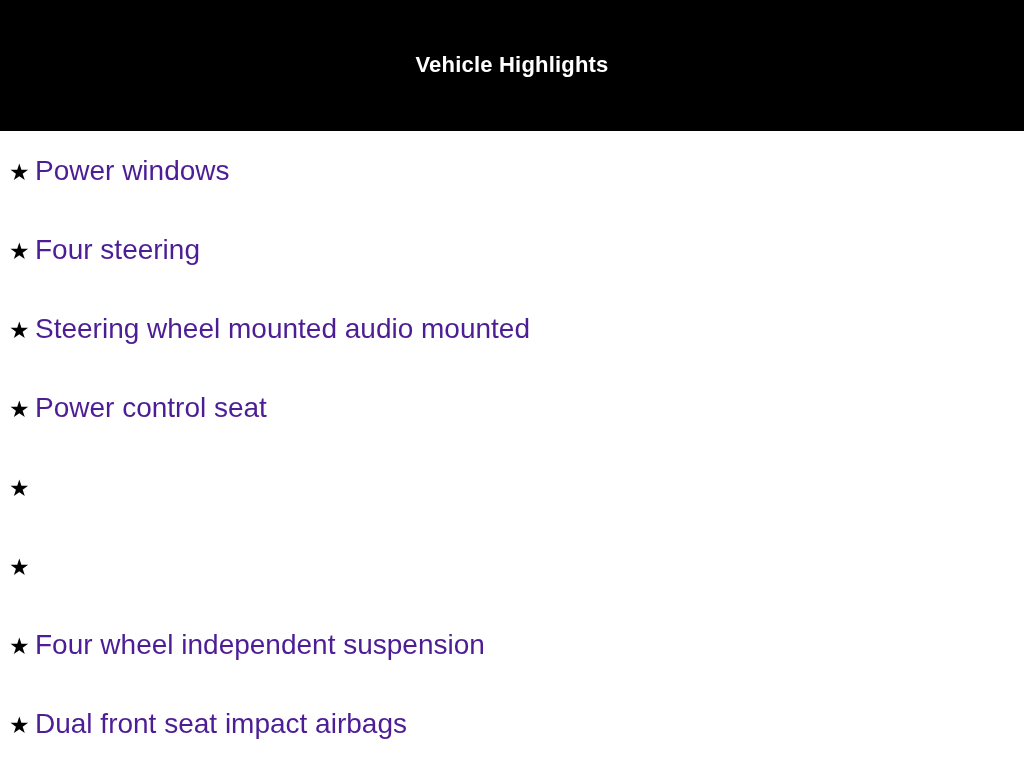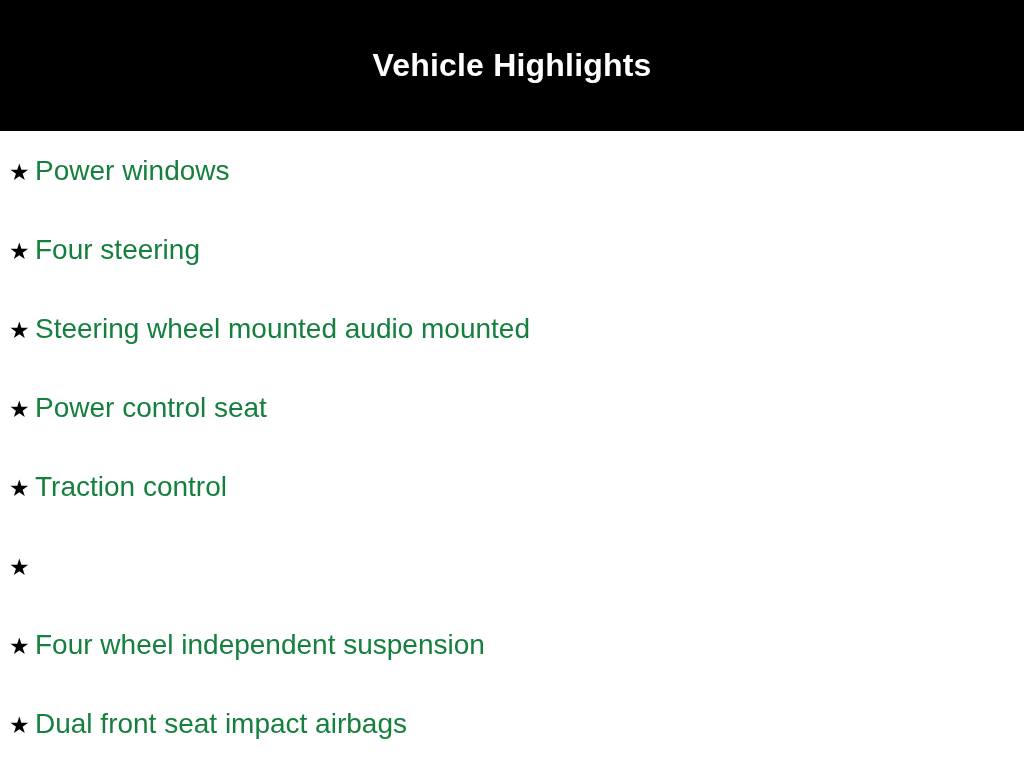--- a/index.html
+++ b/index.html
@@ -30,21 +30,21 @@
     height: 131px;
     background: #000000;
     display: flex;
     align-items: center;
     justify-content: center;
   }
 
   .header-title {
     color: #ffffff;
     font-family: "Liberation Sans", sans-serif;
-    font-size: 32px;
+    font-size: 22px;
     font-weight: bold;
     letter-spacing: 0.2px;
     line-height: 1;
     text-align: center;
     margin: 0;
     padding: 0;
     position: relative;
     top: -1px;
   }
 
@@ -77,21 +77,21 @@
     color: #000000;
     font-family: "DejaVu Sans", sans-serif;
     font-size: 23px;
     line-height: 1;
     text-align: left;
     position: relative;
     top: 30px;
   }
 
   .feature-label {
-    color: #15803d;
+    color: #4c1d95;
     font-family: "Liberation Sans", sans-serif;
     font-size: 28px;
     font-weight: normal;
     line-height: 1;
     white-space: nowrap;
     position: relative;
     top: 26px;
     left: 1px;
   }
 </style>
@@ -121,21 +121,20 @@
       <span class="feature-label">Steering wheel mounted audio mounted</span>
     </li>
 
     <li class="feature-item">
       <span class="bullet-star">★</span>
       <span class="feature-label">Power control seat</span>
     </li>
 
     <li class="feature-item">
       <span class="bullet-star">★</span>
-      <span class="feature-label">Traction control</span>
     </li>
 
     <li class="feature-item">
       <span class="bullet-star">★</span>
     </li>
 
     <li class="feature-item">
       <span class="bullet-star">★</span>
       <span class="feature-label">Four wheel independent suspension</span>
     </li>

